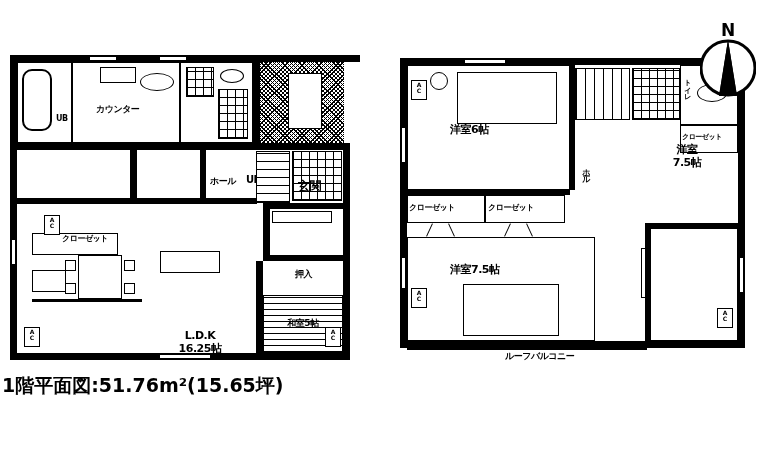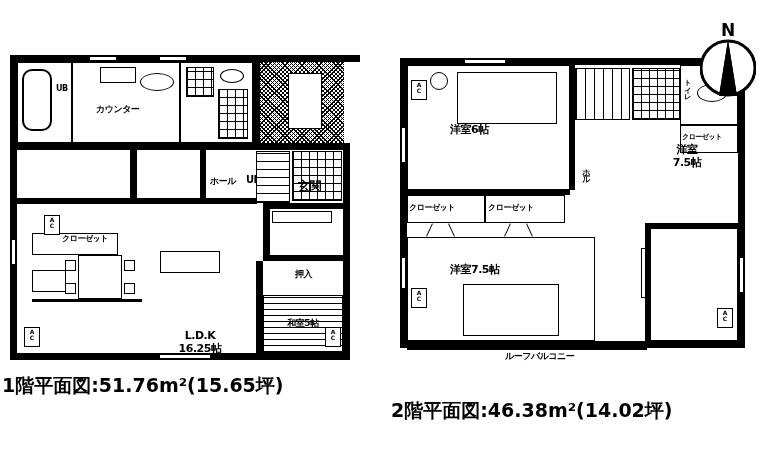--- a/index.html
+++ b/index.html
@@ -71,21 +71,21 @@
   <div class="blk" style="left:243px;top:0;width:7px;height:95px;"></div>
   <div class="blk" style="left:243px;top:88px;width:97px;height:7px;"></div>
 
   <div class="hatch" style="left:250px;top:7px;width:84px;height:81px;"></div>
   <div class="room" style="left:278px;top:18px;width:34px;height:56px;"></div>
 
   <div class="blk" style="left:7px;top:88px;width:236px;height:7px;"></div>
 
   <div class="room" style="left:7px;top:7px;width:55px;height:81px;"></div>
   <div class="ub" style="left:12px;top:14px;width:30px;height:62px;"></div>
-  <div class="lbl" style="left:46px;top:30px;font-size:8px;">UB</div>
+  <div class="lbl" style="left:46px;top:60px;font-size:8px;">UB</div>
 
   <div class="room" style="left:62px;top:7px;width:108px;height:81px;"></div>
   <div class="speck" style="left:63px;top:8px;width:106px;height:79px;"></div>
   <div class="fix" style="left:90px;top:12px;width:36px;height:16px;"></div>
   <div class="oval" style="left:130px;top:18px;width:34px;height:18px;"></div>
   <div class="lbl" style="left:86px;top:50px;font-size:9px;">カウンター</div>
 
   <div class="room" style="left:170px;top:7px;width:73px;height:81px;"></div>
   <div class="speck" style="left:171px;top:8px;width:71px;height:79px;"></div>
   <div class="grid" style="left:176px;top:12px;width:28px;height:30px;"></div>
@@ -198,21 +198,20 @@
   <div class="lbl c" style="left:292px;top:86px;font-size:11px;">洋室</div>
   <div class="lbl c" style="left:292px;top:99px;font-size:11px;">7.5帖</div>
   <div class="ac" style="left:322px;top:250px;width:16px;height:20px;">A<br>C</div>
   <div class="furn" style="left:246px;top:190px;width:5px;height:50px;"></div>
 
   <div class="thinline" style="left:70px;top:2px;width:40px;height:3px;background:#fff;"></div>
   <div class="thinline" style="left:7px;top:70px;width:3px;height:34px;background:#fff;"></div>
   <div class="thinline" style="left:7px;top:200px;width:3px;height:30px;background:#fff;"></div>
   <div class="thinline" style="left:345px;top:200px;width:3px;height:34px;background:#fff;"></div>
 
-  <div class="caption" style="left:-4px;top:340px;font-size:19px;">2階平面図:46.38m²(14.02坪)</div>
 </div>
 
 <div id="compass" style="left:700px;top:22px;width:56px;height:76px;">
   <div class="cpN">N</div>
   <svg width="56" height="76" viewBox="0 0 56 76" style="position:absolute;left:0;top:16px;">
     <circle cx="28" cy="30" r="27" fill="#ffffff" stroke="#000000" stroke-width="3"></circle>
     <polygon points="28,2 19,58 28,50" fill="#000000"></polygon>
     <polygon points="28,2 37,58 28,50" fill="#000000"></polygon>
     <polygon points="28,2 19,58 37,58" fill="#000000"></polygon>
   </svg>

